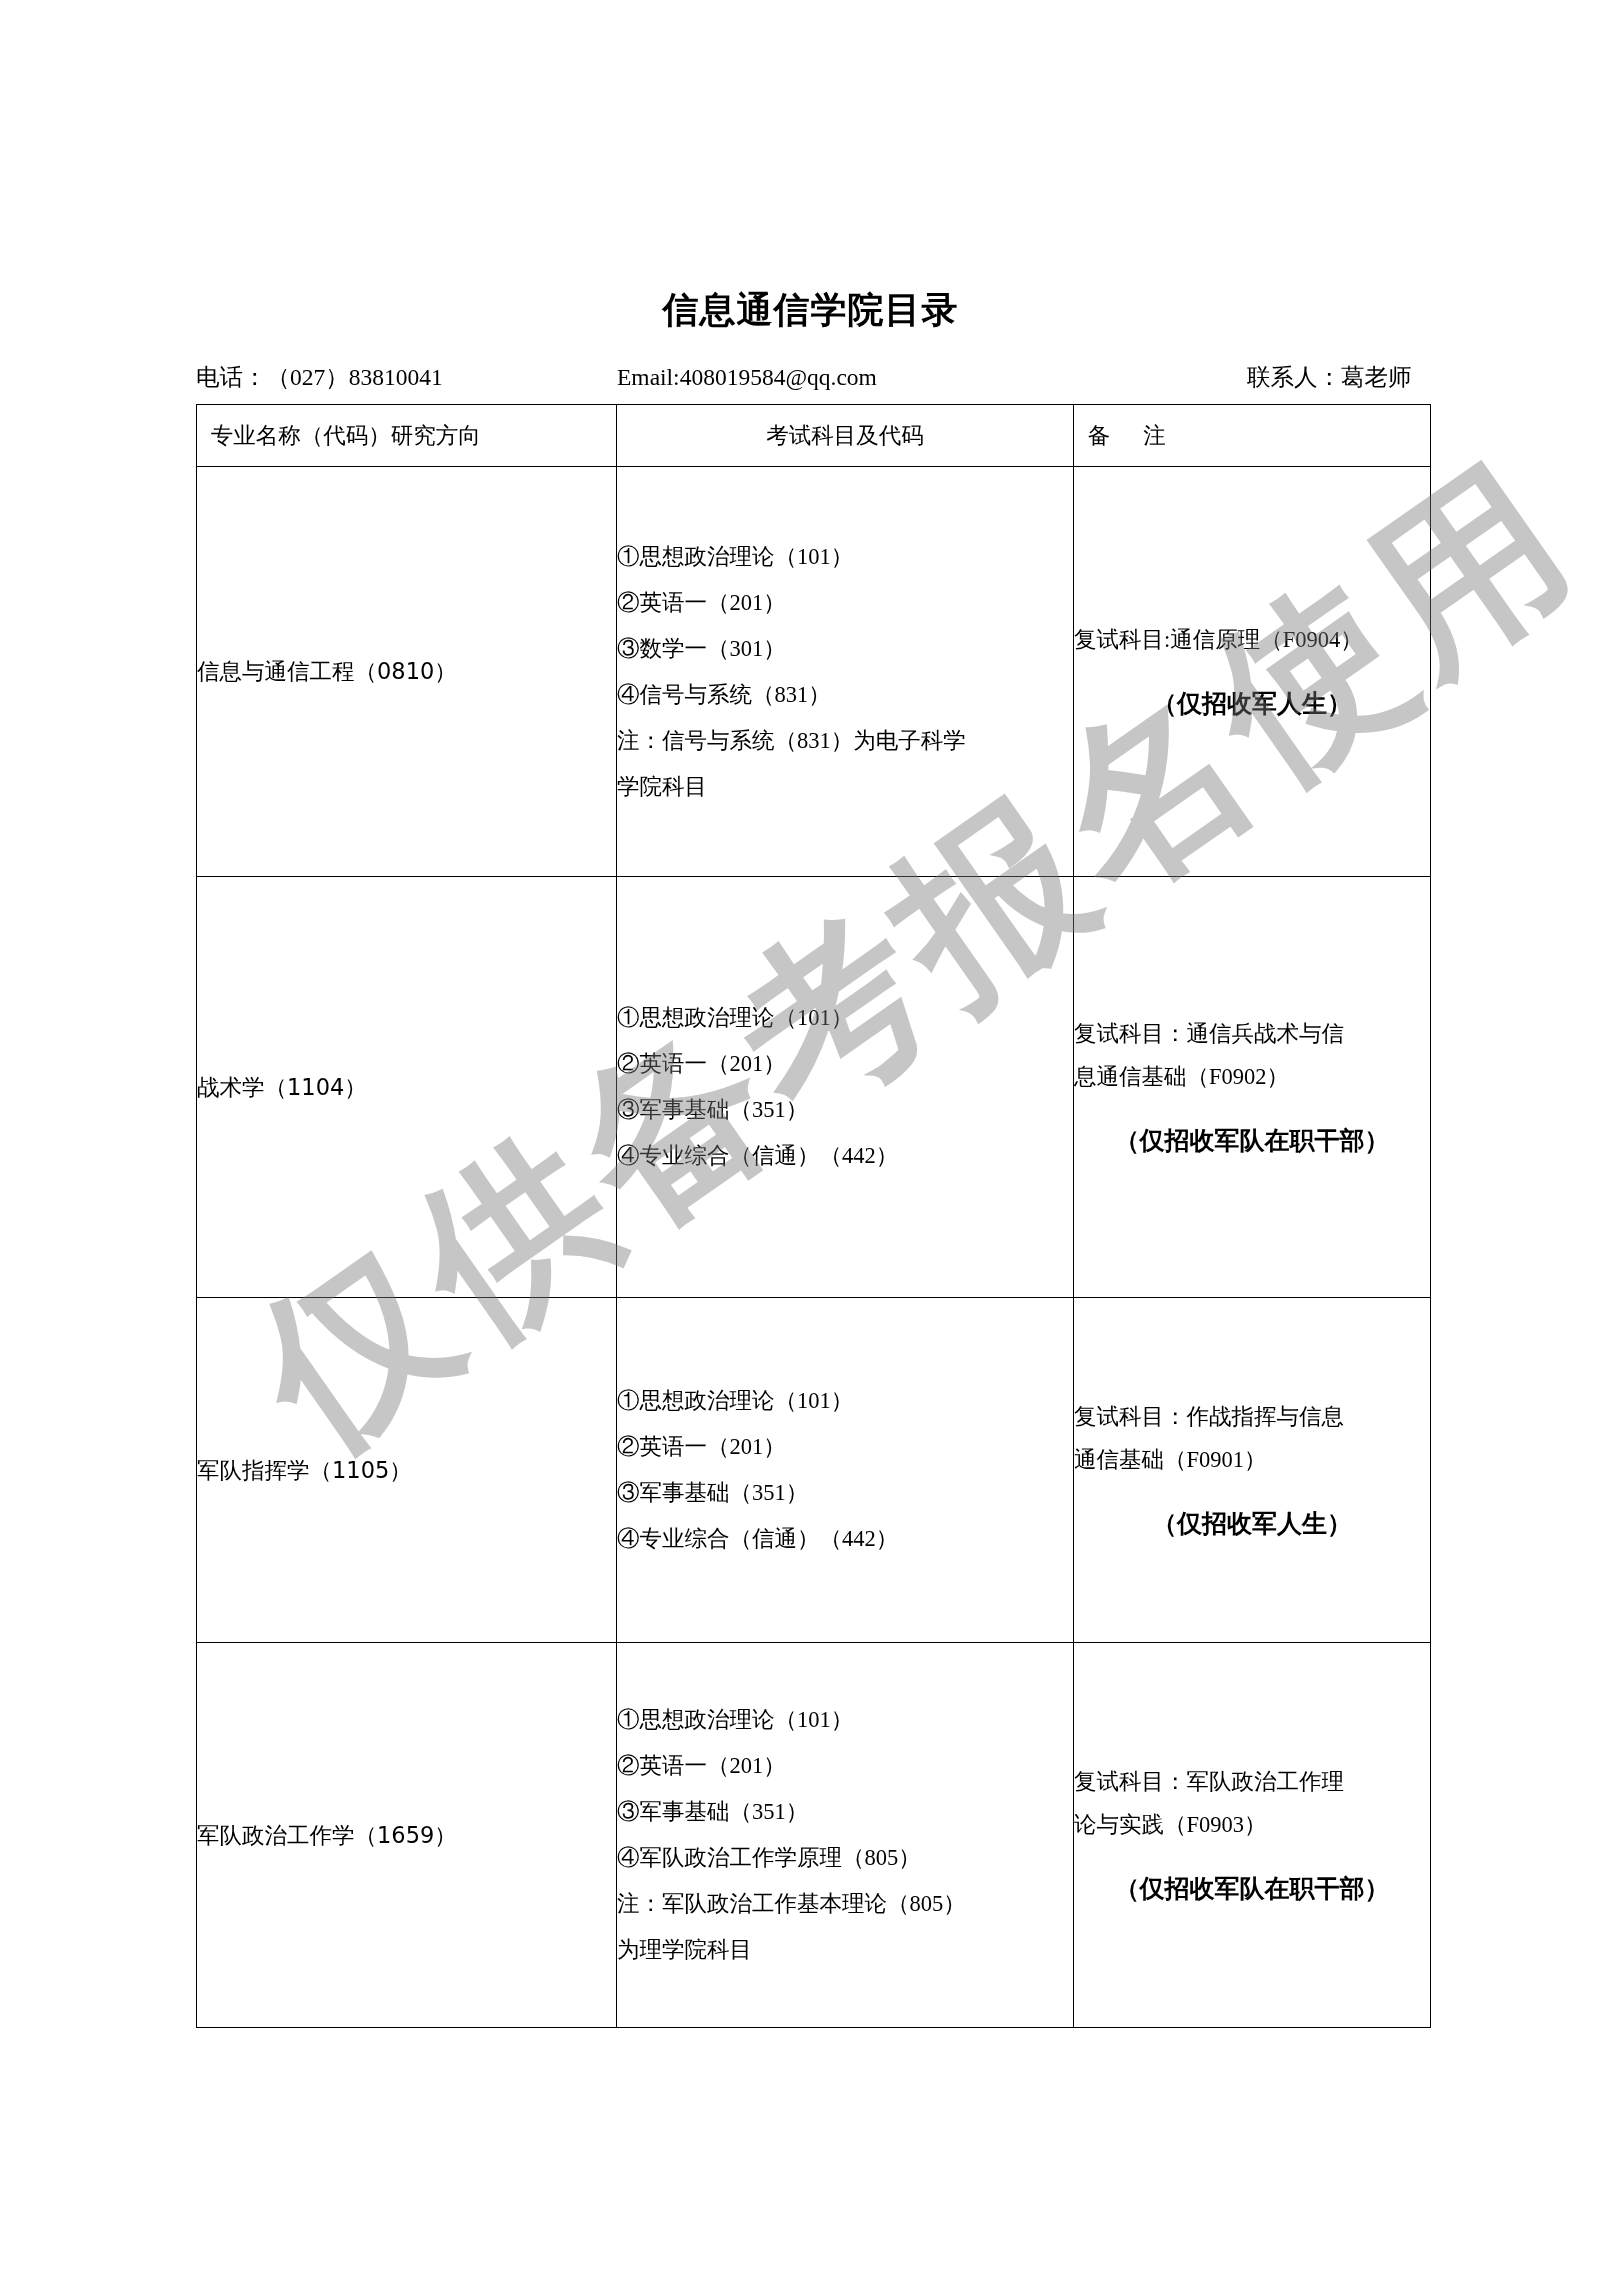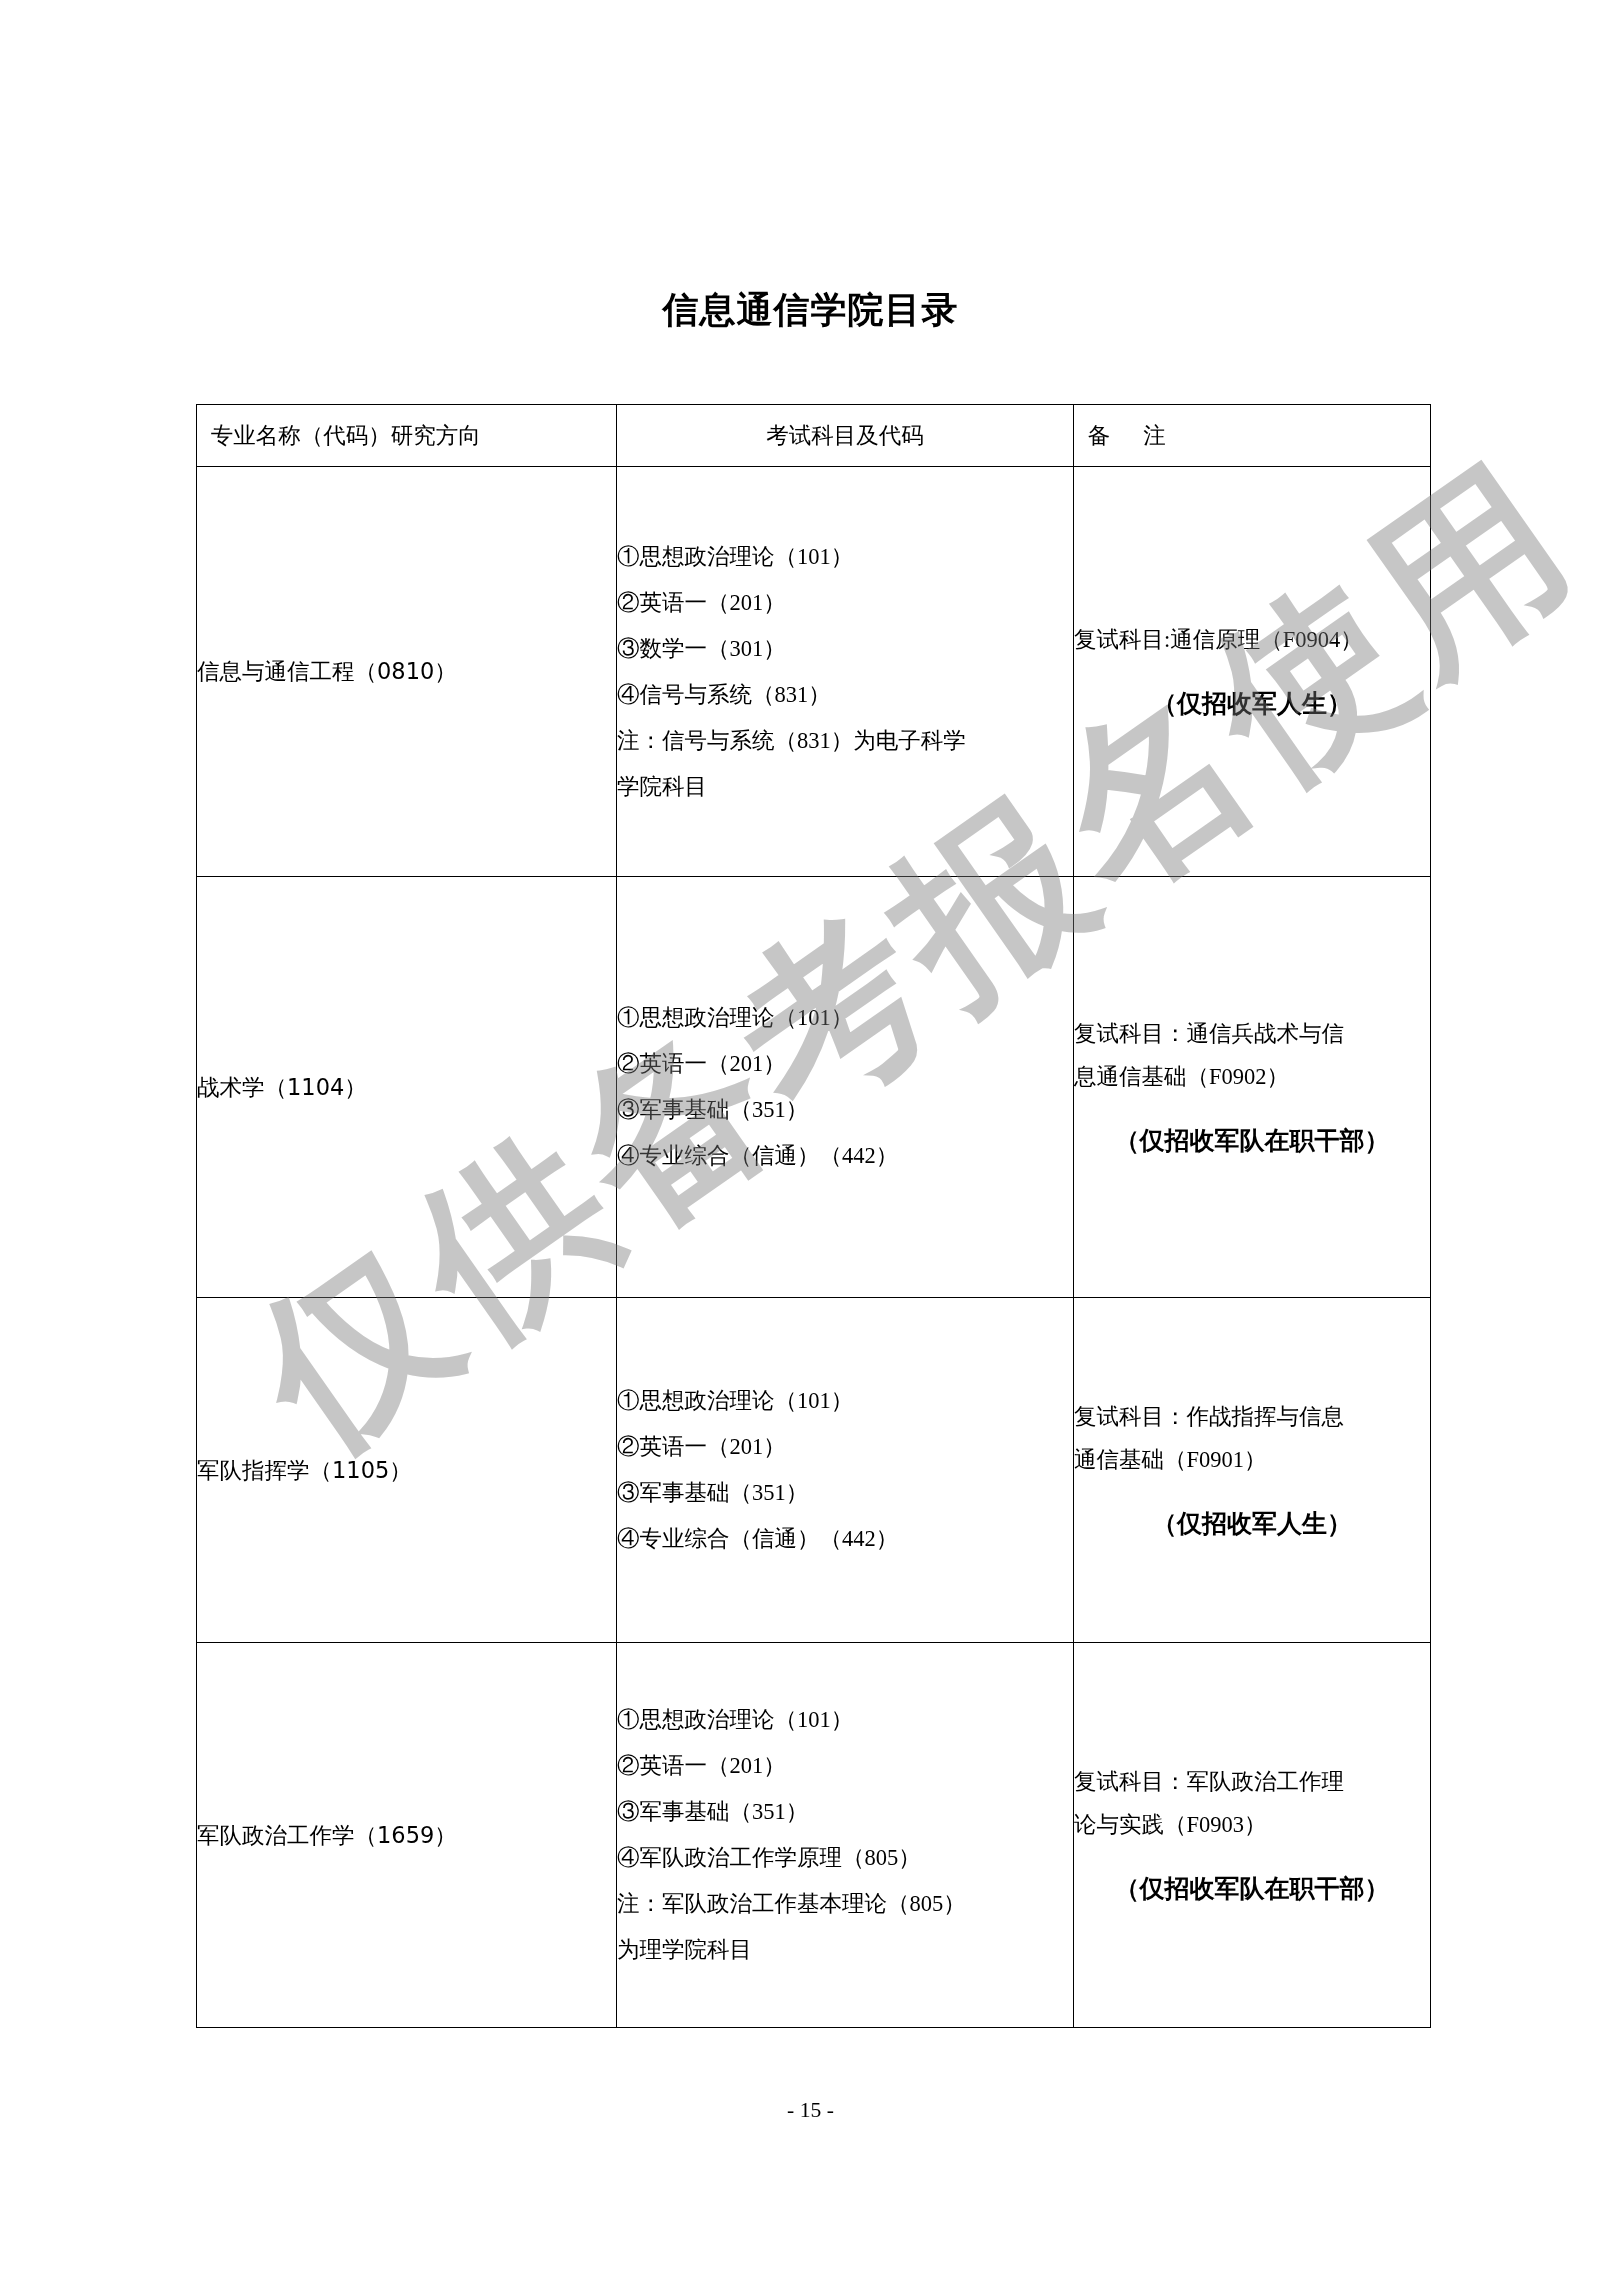--- a/index.html
+++ b/index.html
@@ -135,20 +135,25 @@
     z-index: 5;
   }
 </style>
 </head>
 <body>
 
 <div class="page">
 
   <div class="doc-title">信息通信学院目录</div>
 
+  <div class="contact-row">
+    <span class="contact-phone">电话：（027）83810041</span>
+    <span class="contact-email">Email:408019584@qq.com</span>
+    <span class="contact-person">联系人：葛老师</span>
+  </div>
 
   <table class="main">
     <colgroup>
       <col class="col1">
         <col class="col2">
         <col class="col3">
     </colgroup>
     <thead>
       <tr>
         <th class="head-cell left">专业名称（代码）研究方向</th>
@@ -217,16 +222,15 @@
           <div>复试科目：军队政治工作理</div>
           <div>论与实践（F0903）</div>
           <span class="only">（仅招收军队在职干部）</span>
         </td>
       </tr>
     </tbody>
   </table>
 
   <div class="watermark">仅供备考报名使用</div>
 
-  <div class="page-number">- 15 -</div>
 
 </div>
 
 
 </body></html>

